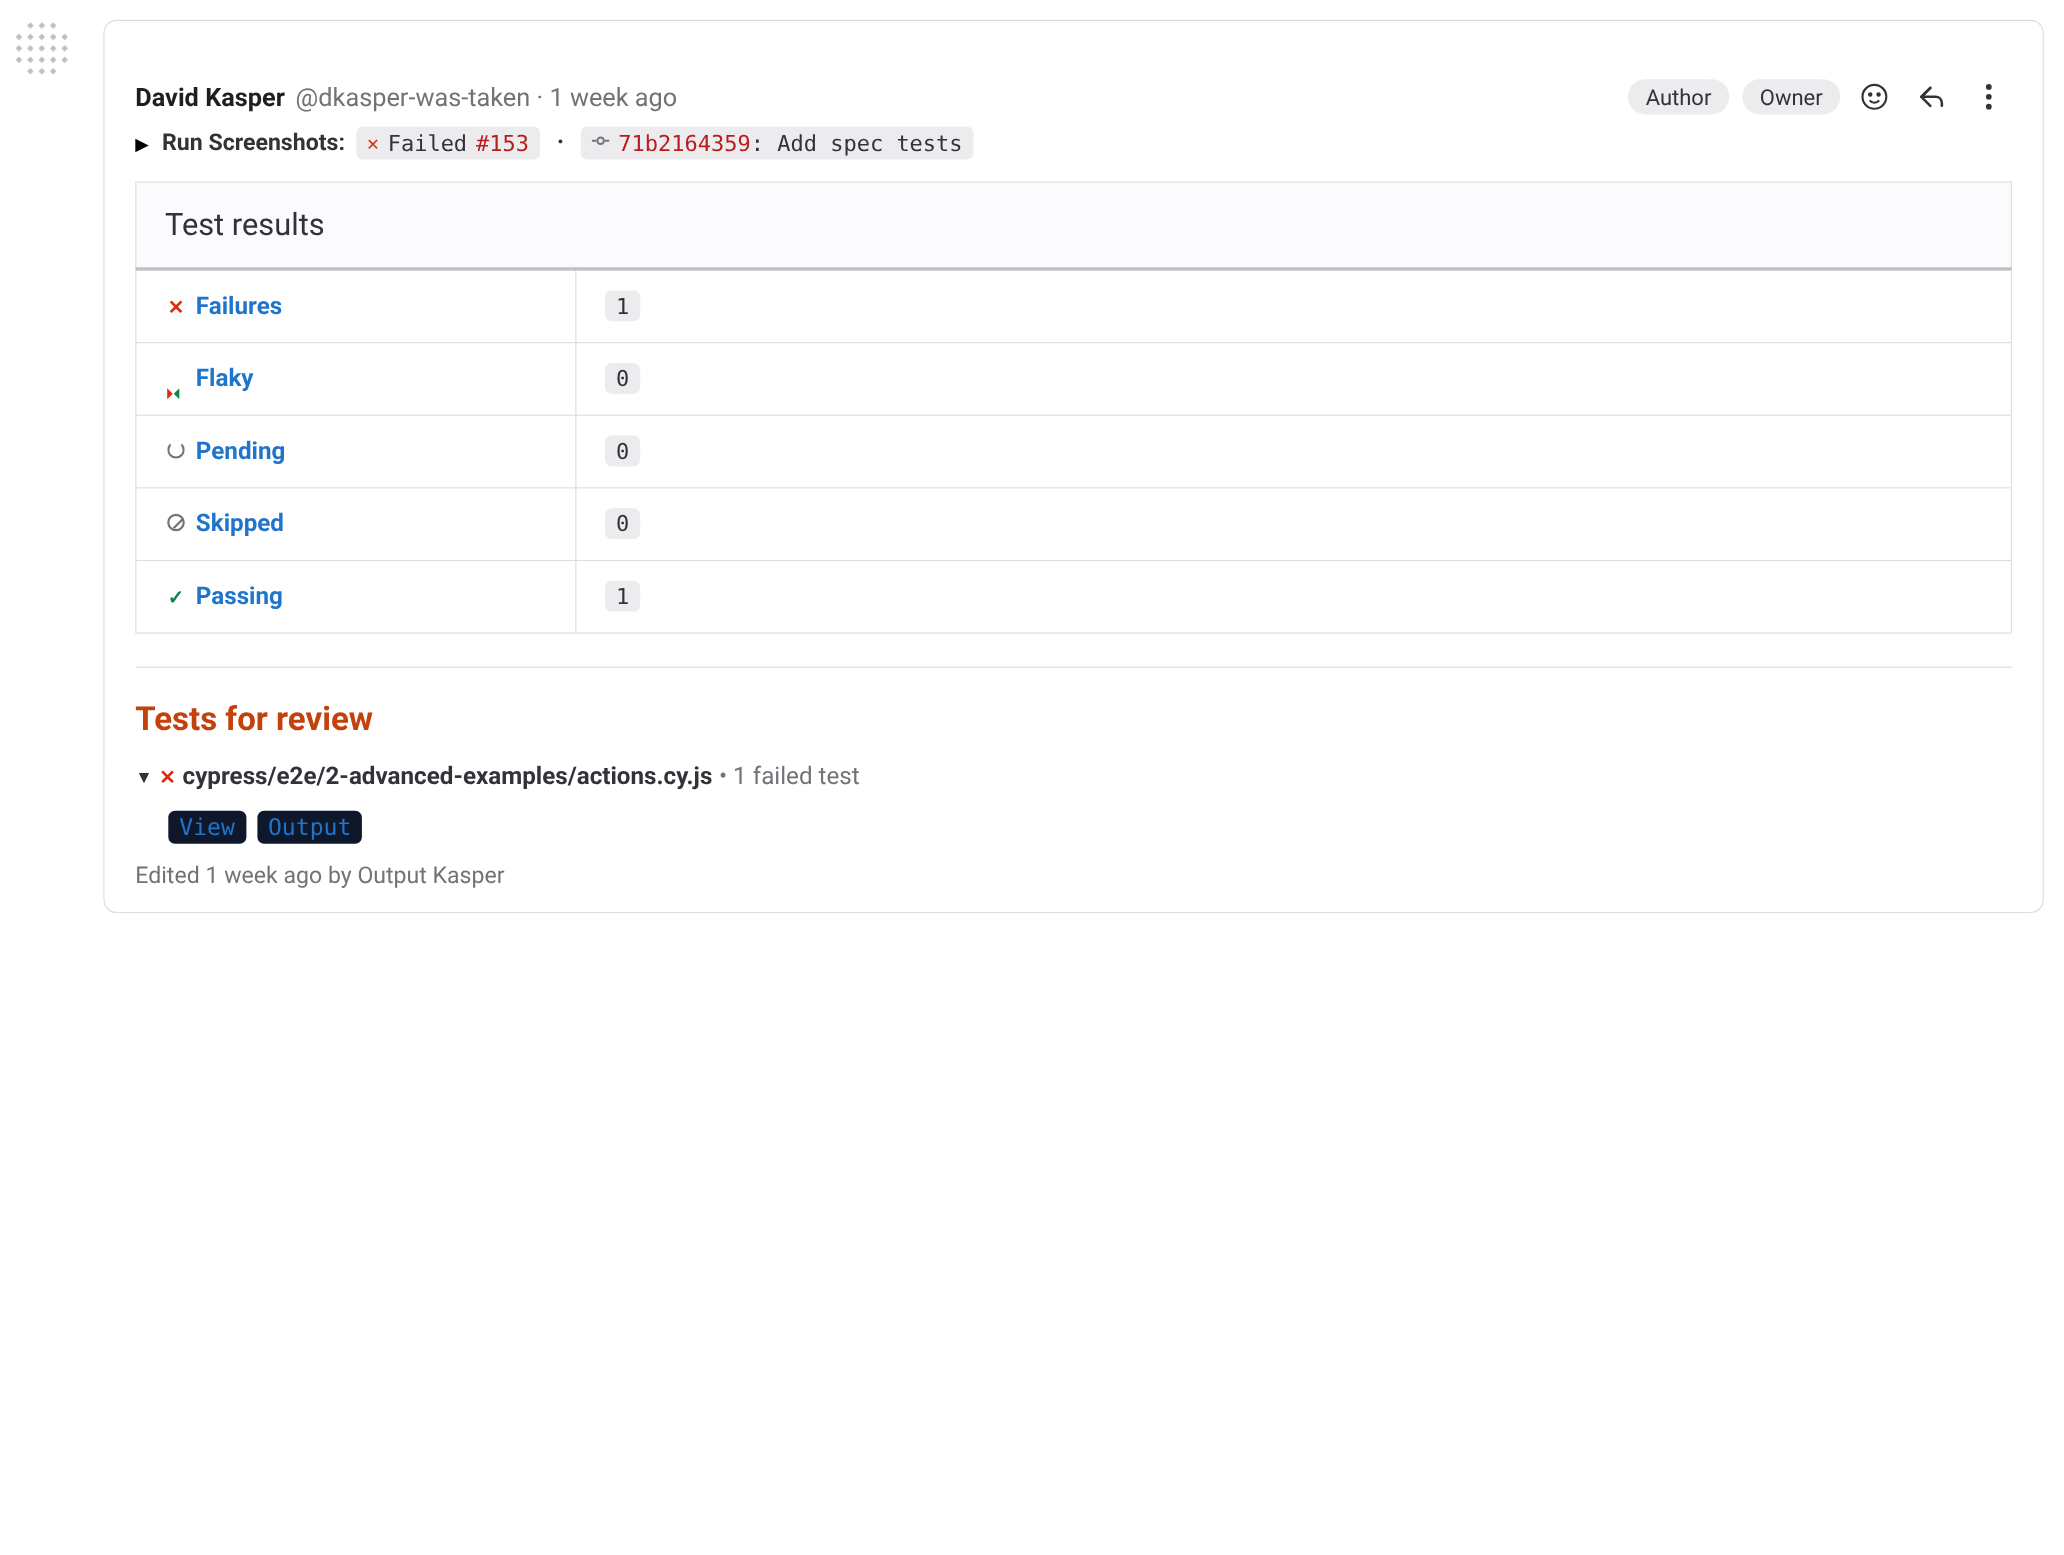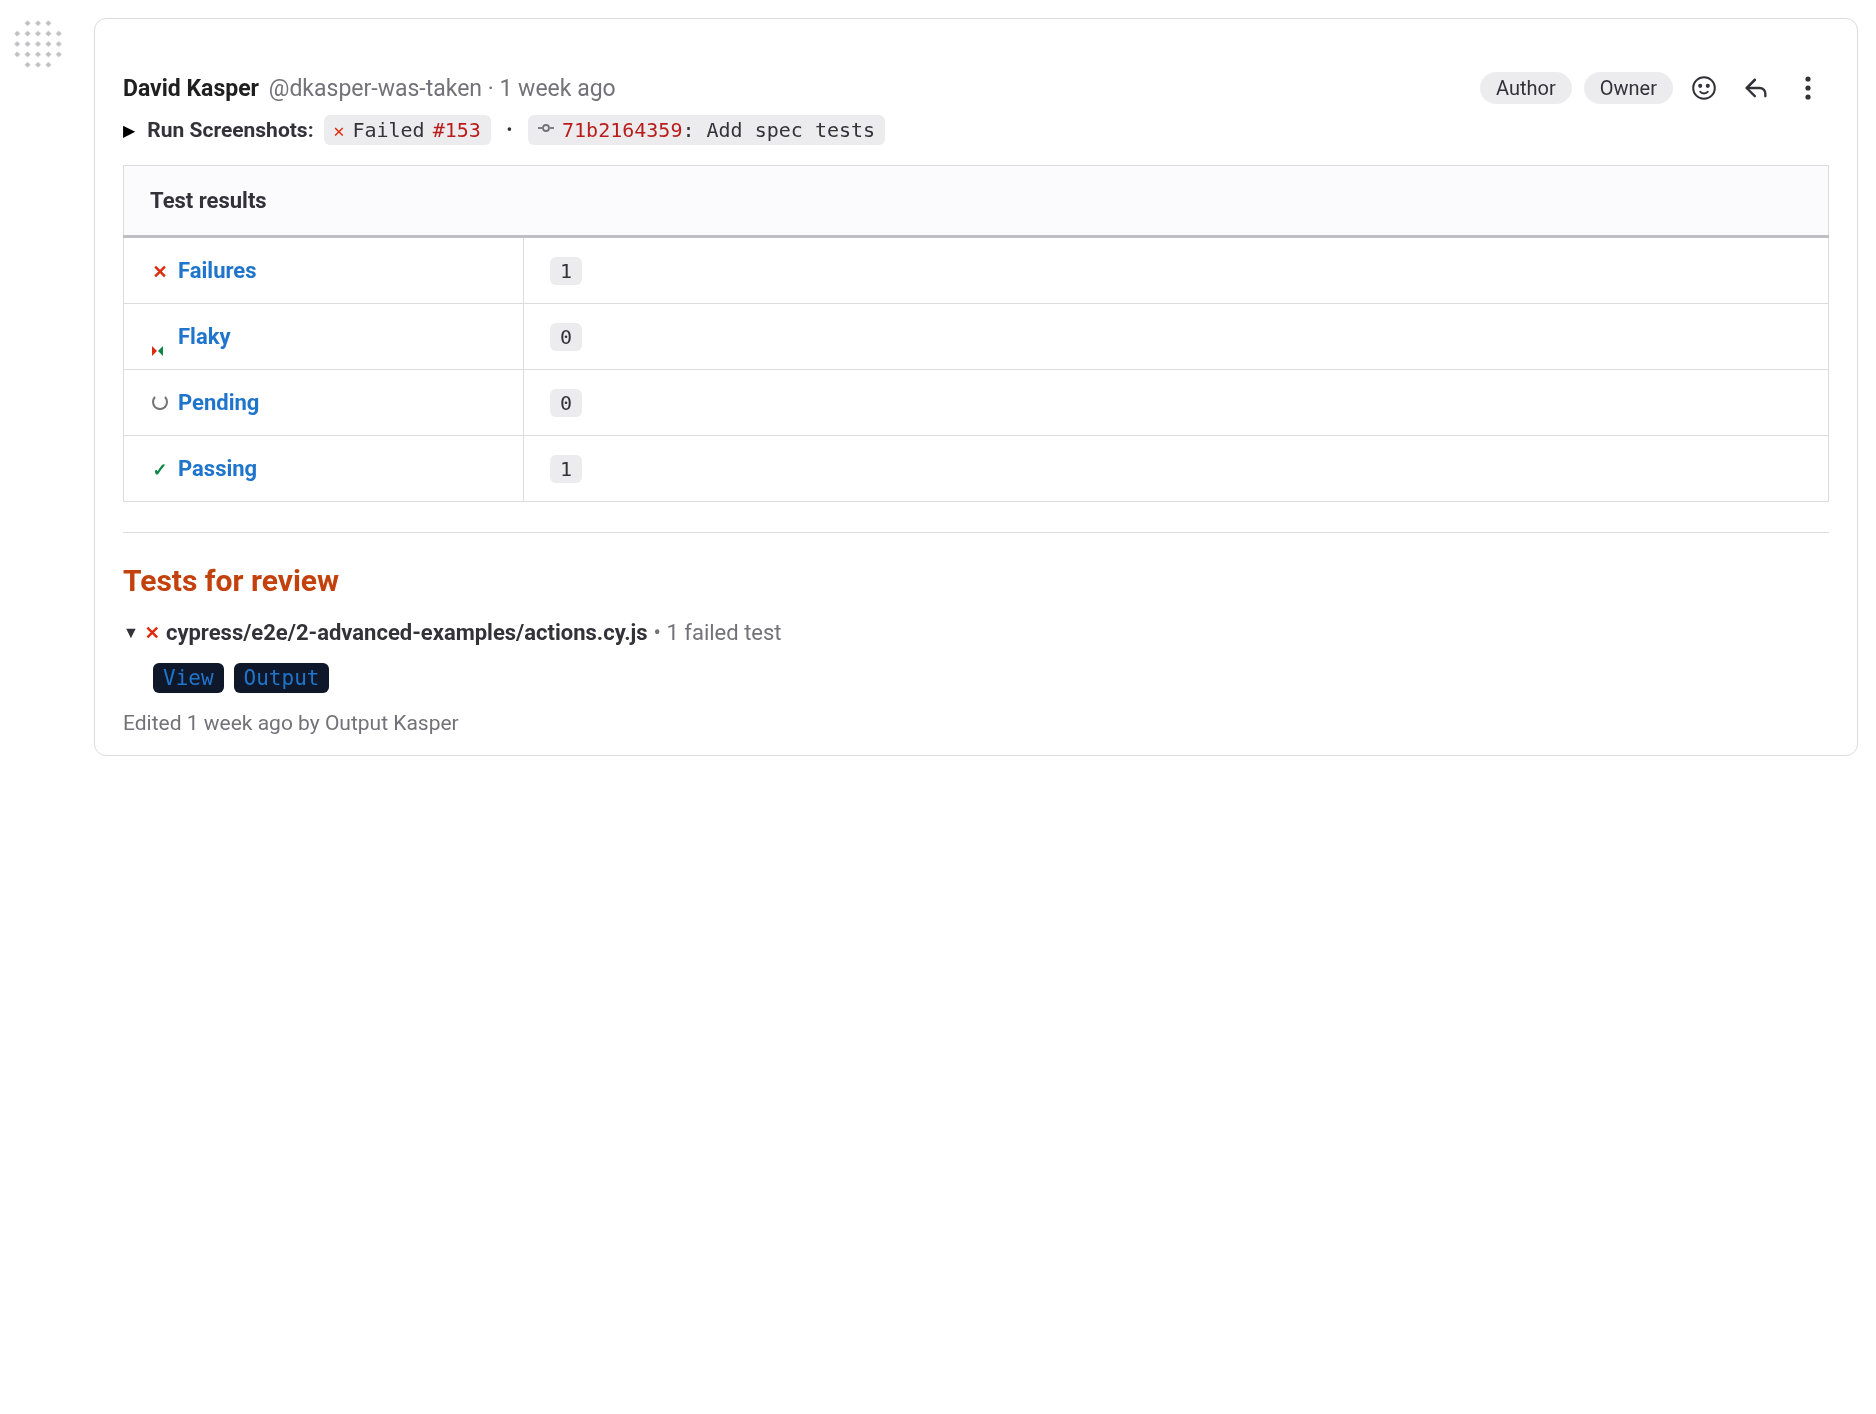--- a/index.html
+++ b/index.html
@@ -72,21 +72,21 @@
   .table {
     width: 100%;
     border: 1px solid #dcdcde;
     border-bottom: none;
     border-collapse: collapse;
     margin-bottom: 30px;
   }
   .table .head th {
     background:#fbfafd;
     border-bottom: 3px solid #bfbfc3;
-    text-align:left; font-weight:700; font-size:22px;
+    text-align:left; font-weight:400; font-size:28px;
     padding: 22px 26px;
     margin-top: 28px;
   }
   .table td {
     border-bottom: 1px solid #dcdcde;
     padding: 20px 26px;
     font-size: 22px;
     vertical-align: middle;
   }
   .table td.left { width: 400px; border-right:1px solid #dcdcde; }
@@ -242,20 +242,26 @@
         <td><span class="count-chip">0</span></td>
       </tr>
       <tr>
         <td class="left"><span class="result-icon">
                 <span class="pending-icon"></span>
               </span><a class="result-link">Pending</a></td>
         <td><span class="count-chip">0</span></td>
       </tr>
       <tr>
         <td class="left"><span class="result-icon">
+                <span class="skipped-icon"></span>
+              </span><a class="result-link">Skipped</a></td>
+        <td><span class="count-chip">0</span></td>
+      </tr>
+      <tr>
+        <td class="left"><span class="result-icon">
                 <span class="check-icon">✓</span>
               </span><a class="result-link">Passing</a></td>
         <td><span class="count-chip">1</span></td>
       </tr>
     </tbody>
       </table>
 
     <hr class="sep">
 
     <div class="section-title">Tests for review</div>

